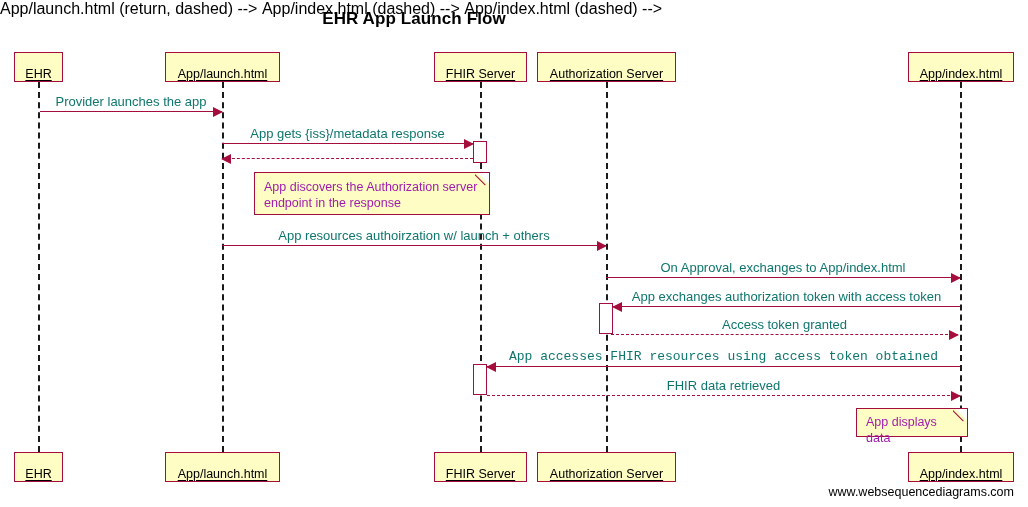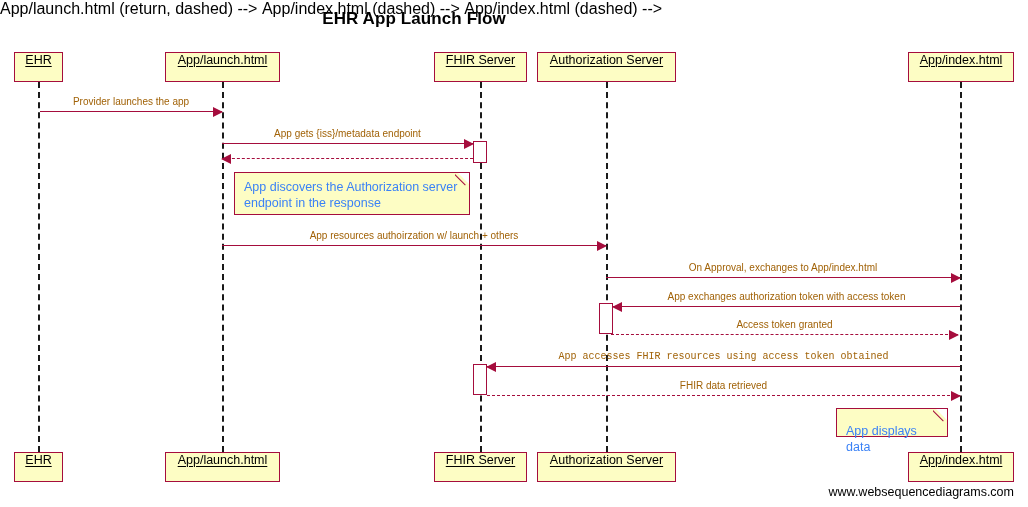--- a/index.html
+++ b/index.html
@@ -39,21 +39,21 @@
     height: 370px;
   }
   
   .participant {
     position: absolute;
     box-sizing: border-box;
     height: 30px;
     background: #fdfdc4;
     border: 1.6px solid #a50d3d;
     display: flex;
-    align-items: flex-start;
+    align-items: flex-end;
     justify-content: center;
     font-size: 12.5px;
     color: #000000;
     white-space: nowrap;
   }
   .participant span {
     text-decoration: underline;
     text-underline-offset: 2px;
   }
   
@@ -94,35 +94,36 @@
   }
   .msg .head.left {
     left: -1px;
     border-right: 10px solid #a50d3d;
   }
   .msg .label {
     position: absolute;
     bottom: 4px;
     width: 100%;
     text-align: center;
-    font-size: 10px;
-    color: #a16207;
+    font-size: 13px;
+    color: #0f766e;
     white-space: nowrap;
     line-height: 14px;
   }
   
   .note {
     position: absolute;
     box-sizing: border-box;
     background: #fdfdc4;
     border: 1.6px solid #a50d3d;
     font-size: 12.5px;
     line-height: 16px;
-    color: #3b82f6;
+    color: #a21caf;
     padding: 6px 8px 6px 9px;
+    margin-left: 20px;
   }
   .note .fold {
     position: absolute;
     top: 0;
     right: 0;
     width: 0;
     height: 0;
     border-left: 11px solid transparent;
     border-top: 11px solid #ffffff;
   }
@@ -201,21 +202,21 @@
   <div class="msg" style="left:40px; top:111px; width:182px;">
     <div class="line"></div>
     <div class="head right"></div>
     <div class="label">Provider launches the app</div>
   </div>
 
   
   <div class="msg" style="left:222px; top:143px; width:251px;">
     <div class="line"></div>
     <div class="head right"></div>
-    <div class="label">App gets {iss}/metadata endpoint</div>
+    <div class="label">App gets {iss}/metadata response</div>
   </div>
 
    App/launch.html (return, dashed) --&gt;
   <div class="msg dashed" style="left:222px; top:158px; width:251px;">
     <div class="line"></div>
     <div class="head left"></div>
     <div class="label"></div>
   </div>
 
   
@@ -262,21 +263,21 @@
   </div>
 
    App/index.html (dashed) --&gt;
   <div class="msg dashed" style="left:487px; top:395px; width:473px;">
     <div class="line"></div>
     <div class="head right"></div>
     <div class="label">FHIR data retrieved</div>
   </div>
 
   
-  <div class="note" style="left:836px; top:408px; width:112px; height:29px; padding-top:14px;">
+  <div class="note" style="left:836px; top:408px; width:112px; height:29px; padding-top:5px;">
     <div class="fold-edge"></div>
     <div class="fold"></div>
     <span class="note-text">App displays data</span>
   </div>
 
   
   <div class="participant" style="left:14px;  top:452px; width:49px;">
     <span>EHR</span>
   </div>
   <div class="participant" style="left:165px; top:452px; width:115px;">

